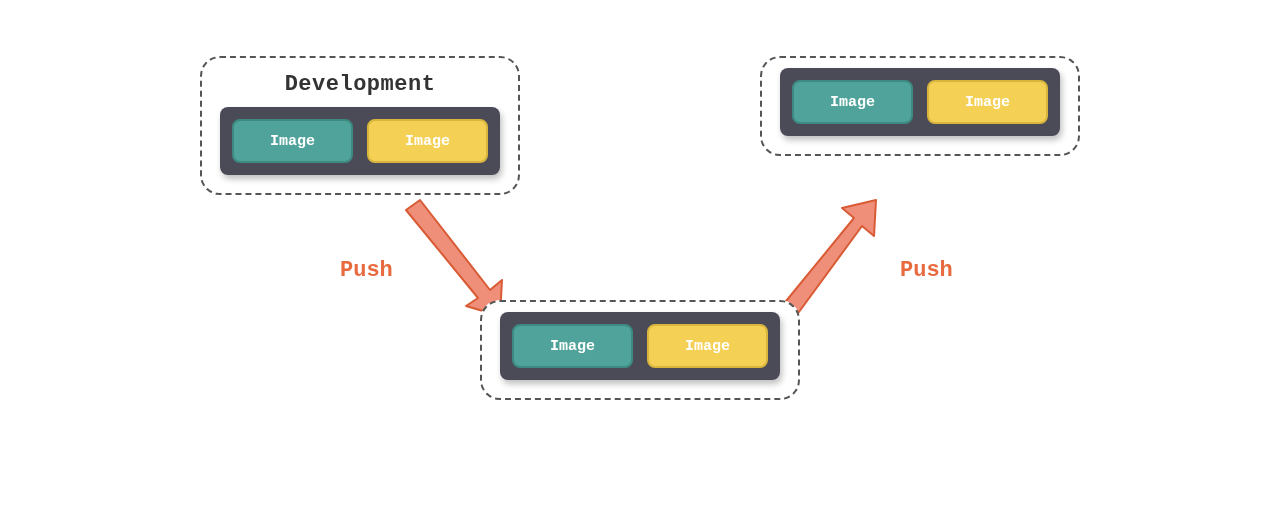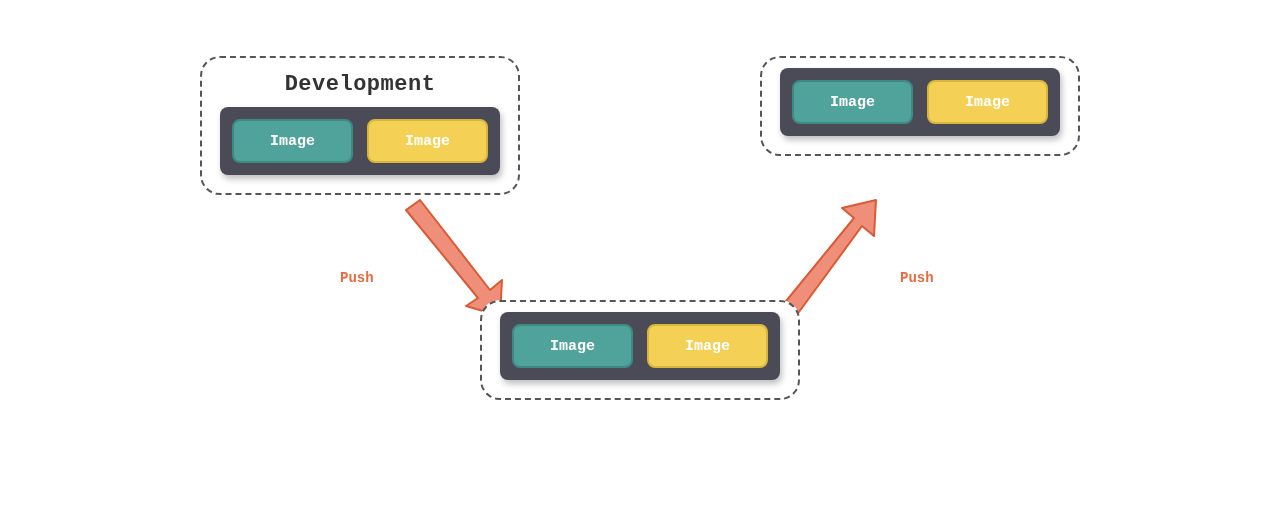--- a/index.html
+++ b/index.html
@@ -55,28 +55,27 @@
   .img-chip.teal   { background: #4fa39a; border: 2px solid #3c8a82; }
   .img-chip.yellow { background: #f4d055; border: 2px solid #d8b63e; color: #fff; }
 
   
   #dev  { left: 200px; top: 56px;  width: 320px; }
   #prod { left: 760px; top: 56px;  width: 320px; }
   #reg  { left: 480px; top: 300px; width: 320px; }
 
   .flow-label {
     position: absolute;
-    font-size: 14px;
+    font-size: 22px;
     color: #e86a3f;
     text-shadow:
       -1px -1px 0 #fff,
        1px -1px 0 #fff,
       -1px  1px 0 #fff,
        1px  1px 0 #fff;
-    margin-top: 12px;
   }
   #push-label { left: 340px; top: 258px; }
   #pull-label { left: 900px; top: 258px; }
 
   svg.arrows {
     position: absolute;
     left: 0; top: 0;
     width: 1280px; height: 531px;
     pointer-events: none;
   }

